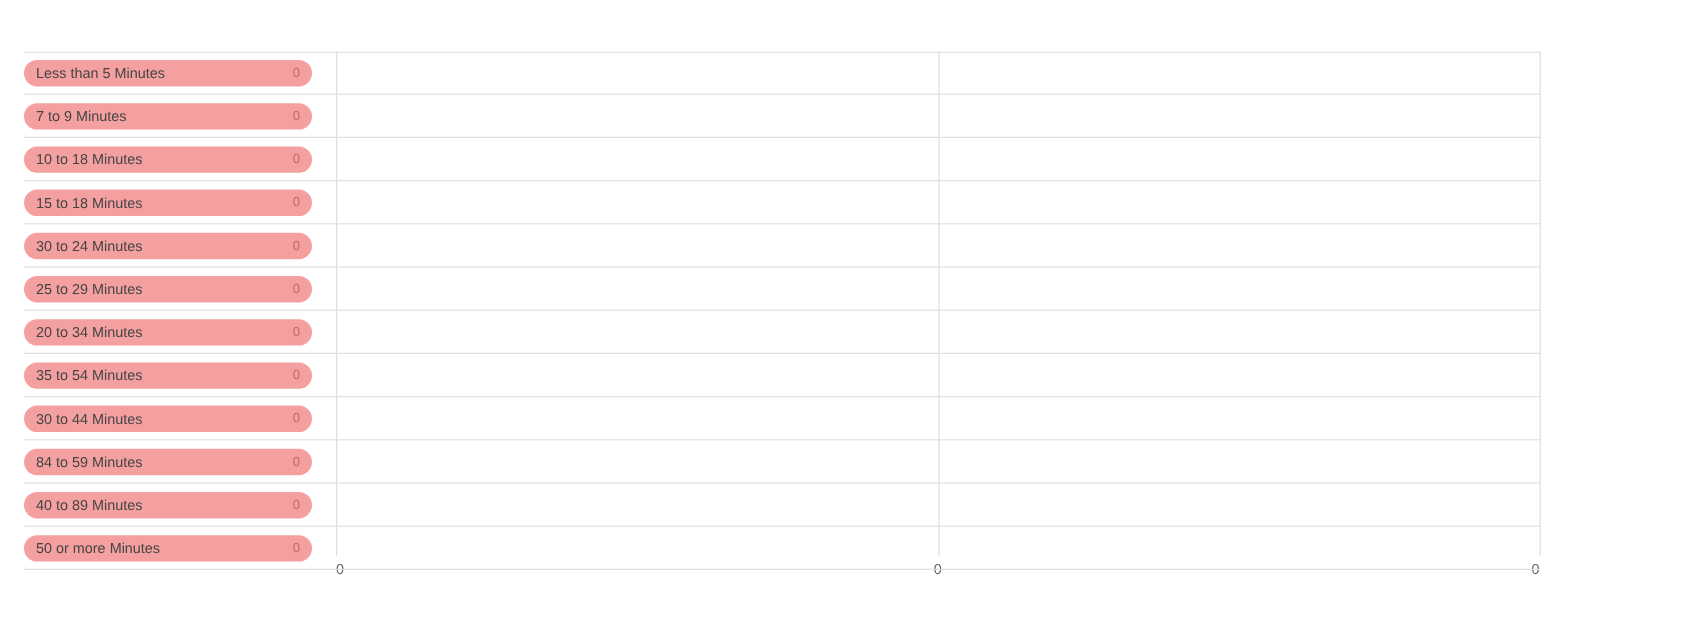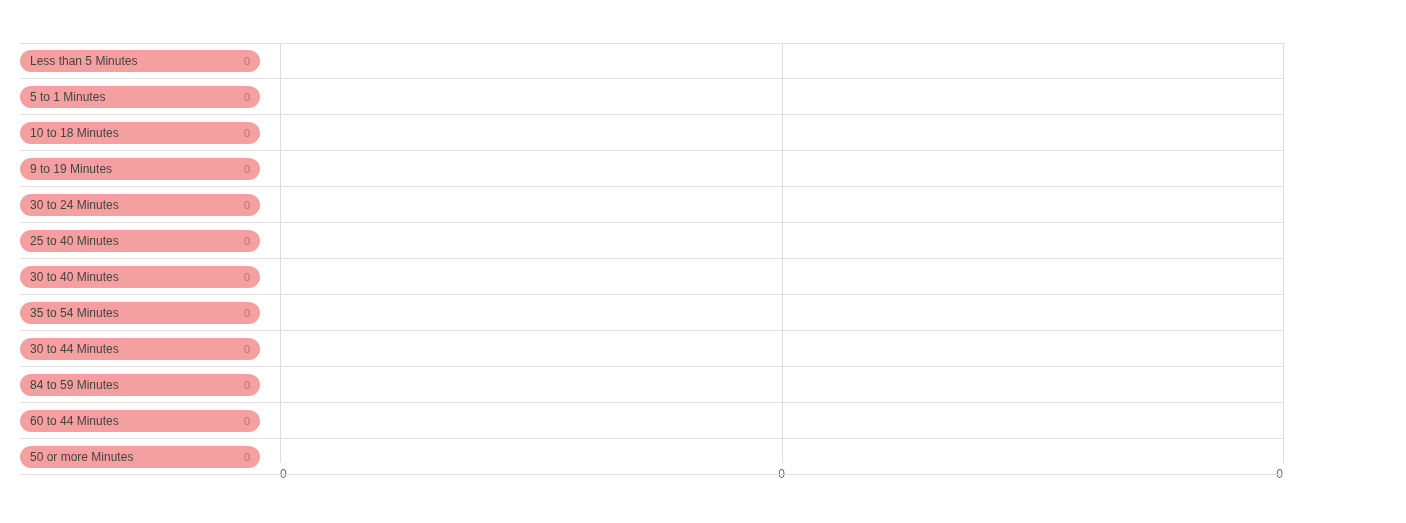--- a/index.html
+++ b/index.html
@@ -144,21 +144,21 @@
               <span class="bar-value">0</span>
             </div>
           </div>
           <div class="bar-track">
             <div class="bar-fill" style="width: 0px;"></div>
           </div>
         </div>
         <div class="bar-row">
           <div class="bar-label-container">
             <div class="bar-label">
-              <span class="bar-label-text">5 to 1 Minutes</span>
+              <span class="bar-label-text">7 to 9 Minutes</span>
               <span class="bar-value">0</span>
             </div>
           </div>
           <div class="bar-track">
             <div class="bar-fill" style="width: 0px;"></div>
           </div>
         </div>
         <div class="bar-row">
           <div class="bar-label-container">
             <div class="bar-label">
@@ -166,21 +166,21 @@
               <span class="bar-value">0</span>
             </div>
           </div>
           <div class="bar-track">
             <div class="bar-fill" style="width: 0px;"></div>
           </div>
         </div>
         <div class="bar-row">
           <div class="bar-label-container">
             <div class="bar-label">
-              <span class="bar-label-text">9 to 19 Minutes</span>
+              <span class="bar-label-text">15 to 18 Minutes</span>
               <span class="bar-value">0</span>
             </div>
           </div>
           <div class="bar-track">
             <div class="bar-fill" style="width: 0px;"></div>
           </div>
         </div>
         <div class="bar-row">
           <div class="bar-label-container">
             <div class="bar-label">
@@ -188,32 +188,32 @@
               <span class="bar-value">0</span>
             </div>
           </div>
           <div class="bar-track">
             <div class="bar-fill" style="width: 0px;"></div>
           </div>
         </div>
         <div class="bar-row">
           <div class="bar-label-container">
             <div class="bar-label">
-              <span class="bar-label-text">25 to 40 Minutes</span>
-              <span class="bar-value">0</span>
-            </div>
-          </div>
-          <div class="bar-track">
-            <div class="bar-fill" style="width: 0px;"></div>
-          </div>
-        </div>
-        <div class="bar-row">
-          <div class="bar-label-container">
-            <div class="bar-label">
-              <span class="bar-label-text">30 to 40 Minutes</span>
+              <span class="bar-label-text">25 to 29 Minutes</span>
+              <span class="bar-value">0</span>
+            </div>
+          </div>
+          <div class="bar-track">
+            <div class="bar-fill" style="width: 0px;"></div>
+          </div>
+        </div>
+        <div class="bar-row">
+          <div class="bar-label-container">
+            <div class="bar-label">
+              <span class="bar-label-text">20 to 34 Minutes</span>
               <span class="bar-value">0</span>
             </div>
           </div>
           <div class="bar-track">
             <div class="bar-fill" style="width: 0px;"></div>
           </div>
         </div>
         <div class="bar-row">
           <div class="bar-label-container">
             <div class="bar-label">
@@ -243,21 +243,21 @@
               <span class="bar-value">0</span>
             </div>
           </div>
           <div class="bar-track">
             <div class="bar-fill" style="width: 0px;"></div>
           </div>
         </div>
         <div class="bar-row">
           <div class="bar-label-container">
             <div class="bar-label">
-              <span class="bar-label-text">60 to 44 Minutes</span>
+              <span class="bar-label-text">40 to 89 Minutes</span>
               <span class="bar-value">0</span>
             </div>
           </div>
           <div class="bar-track">
             <div class="bar-fill" style="width: 0px;"></div>
           </div>
         </div>
         <div class="bar-row">
           <div class="bar-label-container">
             <div class="bar-label">

